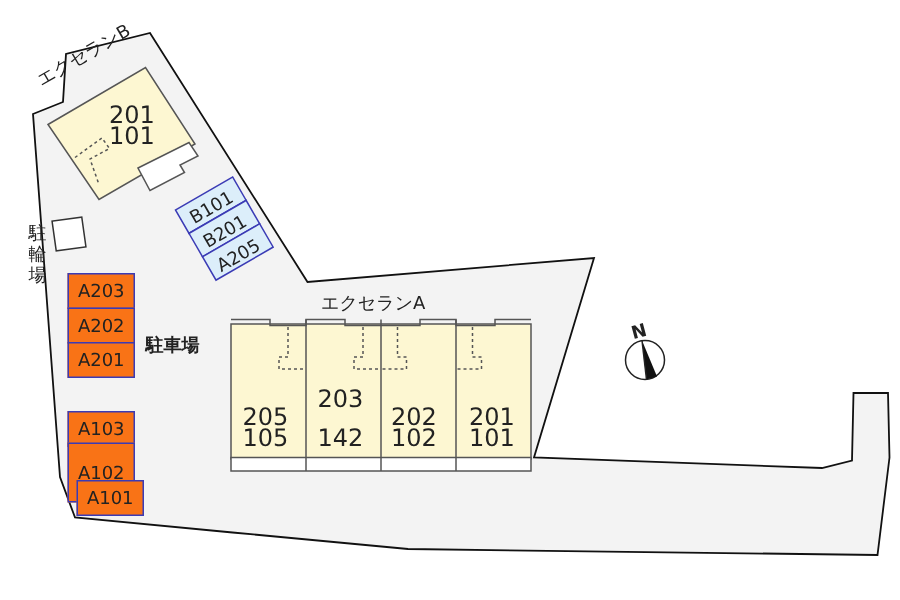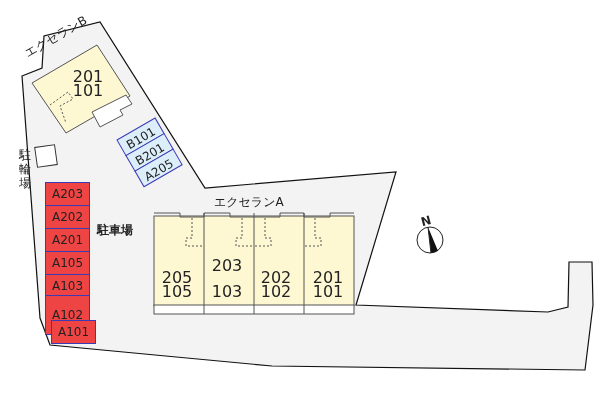--- a/index.html
+++ b/index.html
@@ -1,21 +1,21 @@
 <!DOCTYPE html>
 <html><head>
   <meta charset="utf-8">
   <style>
     html, body { margin: 0; padding: 0; background: #ffffff; }
     body { width: 600px; height: 400px; position: relative; overflow: hidden;
            font-family: "DejaVu Sans", "Liberation Sans", sans-serif; }
     #map { position: absolute; left: 0; top: 0; width: 600px; height: 400px; }
     .lbl { position: absolute; color: #222; font-size: 12px; line-height: 14px; white-space: nowrap; }
     .unit-lbl { position: absolute; font-size: 16px; line-height: 14px; color: #222; text-align: center; width: 40px; }
-    .parking { position: absolute; background: #ef4444; border: 1px solid #3b3bb5; box-sizing: border-box;
+    .parking { position: absolute; background: #f97316; border: 1px solid #3b3bb5; box-sizing: border-box;
                font-size: 12px; color: #222; display: flex; align-items: center; justify-content: center; }
     .vert { position: absolute; font-size: 12px; line-height: 14px; color: #222; width: 14px; text-align: center; }
   </style>
 </head>
 <body>
 
 <div id="map">
   <svg width="600" height="400" viewBox="0 0 600 400">
 
     <polygon points="22,76 42,68 44,36 100,22 205,188 396,172 356,305 548,312 568,307 569,262 592,262 593,305 585,370 272,366 155,355 50,345 40,318" fill="#f3f3f3" stroke="#111" stroke-width="1.2"></polygon>
@@ -71,33 +71,32 @@
 
   
   <div class="lbl" style="left:124px;top:140px;transform:rotate(-30deg);transform-origin:left top;">B101</div>
   <div class="lbl" style="left:133px;top:156px;transform:rotate(-30deg);transform-origin:left top;">B201</div>
   <div class="lbl" style="left:142px;top:172px;transform:rotate(-30deg);transform-origin:left top;">A205</div>
 
   
   <div class="parking" style="left:45px;top:182px;width:45px;height:24px;">A203</div>
   <div class="parking" style="left:45px;top:205px;width:45px;height:24px;">A202</div>
   <div class="parking" style="left:45px;top:228px;width:45px;height:24px;">A201</div>
-  <div class="parking" style="left:45px;top:251px;width:45px;height:24px;">A105</div>
   <div class="parking" style="left:45px;top:274px;width:45px;height:24px;">A103</div>
   <div class="parking" style="left:45px;top:283px;width:45px;height:40px;margin-top:12px;">A102</div>
   <div class="parking" style="left:51px;top:320px;width:45px;height:24px;">A101</div>
 
   <div class="lbl" style="left:97px;top:223px;font-weight:bold;">駐車場</div>
 
   
   <div class="lbl" style="left:214px;top:195px;">エクセランA</div>
   <div class="unit-lbl" style="left:157px;top:271px;">205</div>
   <div class="unit-lbl" style="left:157px;top:285px;">105</div>
   <div class="unit-lbl" style="left:207px;top:259px;">203</div>
-  <div class="unit-lbl" style="left:207px;top:285px;">103</div>
+  <div class="unit-lbl" style="left:207px;top:285px;">142</div>
   <div class="unit-lbl" style="left:256px;top:271px;">202</div>
   <div class="unit-lbl" style="left:256px;top:285px;">102</div>
   <div class="unit-lbl" style="left:308px;top:271px;">201</div>
   <div class="unit-lbl" style="left:308px;top:285px;">101</div>
 
   
   <div class="lbl" style="left:421px;top:214px;font-weight:bold;transform:rotate(-15deg);">N</div>
 </div>
 
 </body></html>

